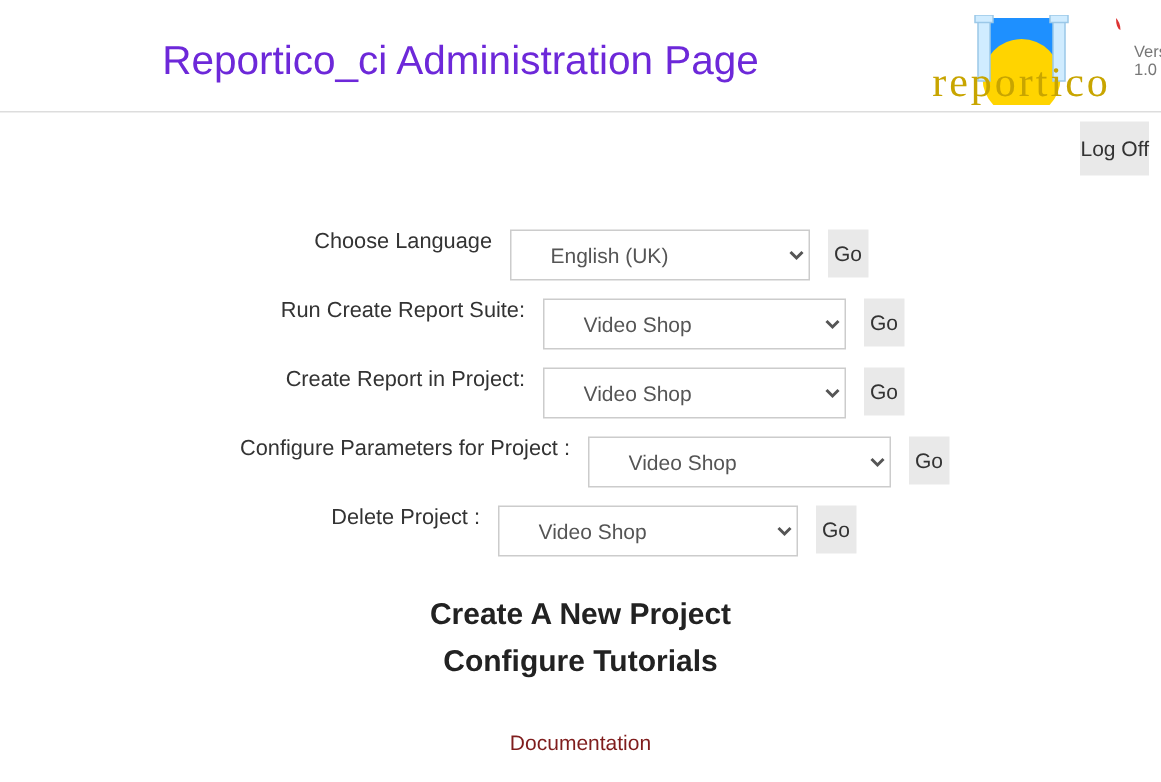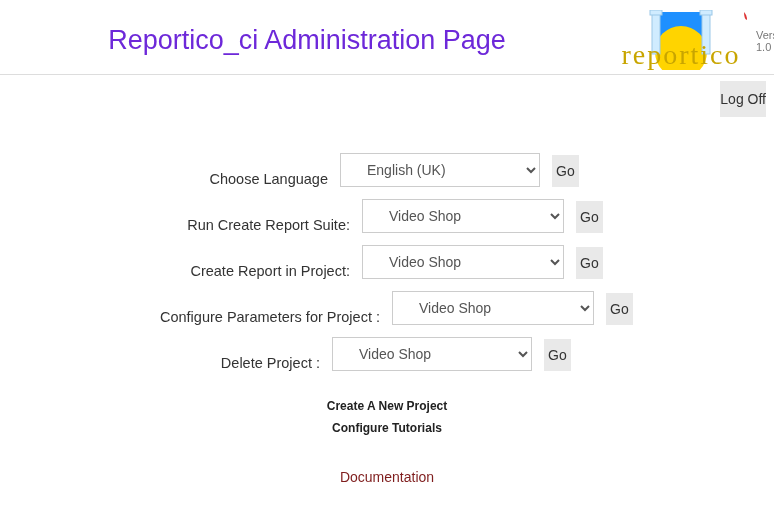--- a/index.html
+++ b/index.html
@@ -7,28 +7,28 @@
     .header { display: flex; align-items: flex-start; justify-content: space-between; padding: 10px 8px 4px 8px; border-bottom: 1px solid #ddd; }
     .title-wrap { flex: 1; text-align: center; padding-top: 14px; }
     .title { font-size: 27px; font-weight: 400; color: #6d28d9; line-height: 1.2; font-family: "Helvetica Neue", Arial, sans-serif; }
     .logo-block { display: flex; flex-direction: row; align-items: center; width: 160px; }
     .logo { width: 150px; height: 60px; position: relative; }
     .version { font-size: 11px; color: #777; margin-top: 2px; }
     .topbar { display: flex; justify-content: flex-end; padding: 6px 8px; }
     .btn { background: #e9e9e9; border: none; padding: 10px 0; font-size: 14px; color: #333; cursor: pointer; font-family: inherit; }
     .btn-sm { padding: 8px 4px; }
     .content { padding: 30px 40px 0 40px; }
-    .form-row { display: flex; align-items: flex-end; margin-bottom: 12px; justify-content: flex-start; gap: 12px; }
+    .form-row { display: flex; align-items: flex-start; margin-bottom: 12px; justify-content: flex-start; gap: 12px; }
     .label { width: 320px; text-align: right; font-size: 14.5px; color: #333; padding-right: 0; }
     select { font-size: 14px; padding: 6px 22px; border: 1px solid #ccc; background: #fff; color: #555; height: 34px; font-family: inherit; }
     .sel-lang { width: 200px; }
     .sel-proj { width: 202px; }
     .sel-del { width: 200px; }
     .links { text-align: center; margin-top: 28px; }
-    .link-bold { display: block; font-size: 12px; font-weight: 700; color: #222; text-decoration: none; margin-bottom: 8px; cursor: pointer; }
+    .link-bold { display: block; font-size: 20px; font-weight: 700; color: #222; text-decoration: none; margin-bottom: 8px; cursor: pointer; }
     .link-plain { display: block; font-size: 14px; color: #7f1d1d; text-decoration: none; margin-top: 34px; cursor: pointer; text-align: center; }
   </style>
 </head>
 <body>
 
 <div class="header">
   <div class="title-wrap">
     <h1 class="title">Reportico_ci Administration Page</h1>
   </div>
   <div class="logo-block">

